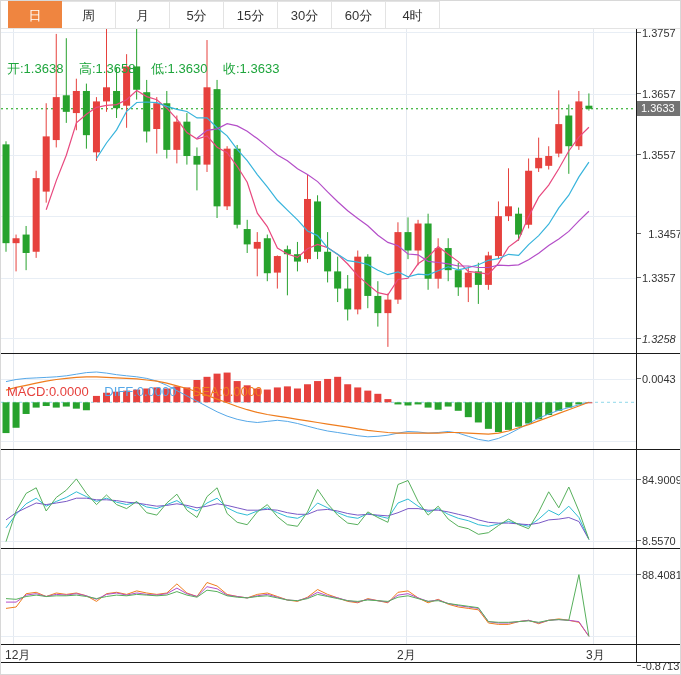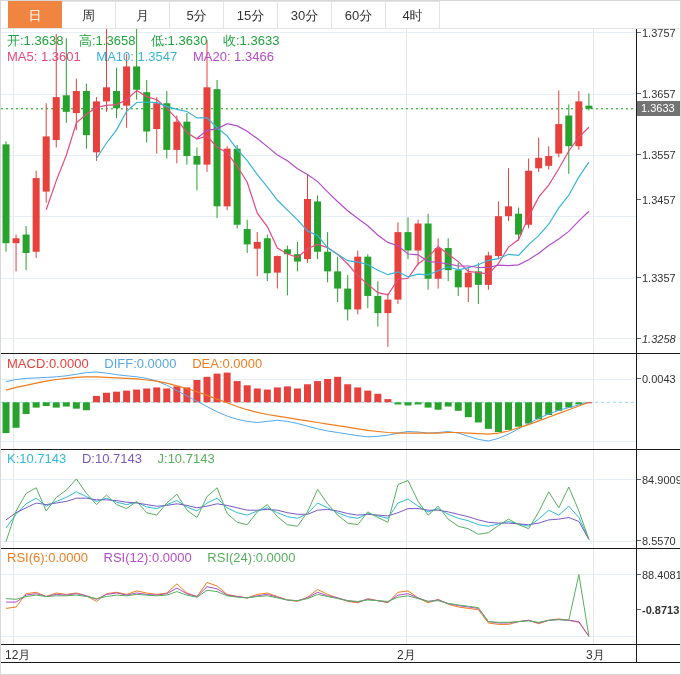--- a/index.html
+++ b/index.html
@@ -10,21 +10,21 @@
           padding-left:7px;box-sizing:border-box;border-bottom:1px solid #e3e3e3;background:#fff;}
   .tab{width:54px;height:27px;line-height:27px;text-align:center;font-size:13px;color:#333;
        border-right:1px solid #e3e3e3;border-top:1px solid #e3e3e3;cursor:pointer;box-sizing:border-box;}
   .tab:first-child{border-left:1px solid #e3e3e3;}
   .tab.active{background:#ef8540;color:#fff;border-color:#ef8540;}
   
   svg.panel{position:absolute;left:0;display:block;}
   .separator{position:absolute;left:0;width:681px;height:1px;background:#1a1a1a;}
   .axis-line{position:absolute;left:635px;top:28px;width:1px;height:634px;background:#1a1a1a;}
   
-  .legend{position:absolute;left:6px;font-size:13px;white-space:nowrap;pointer-events:none;z-index:5;}
+  .legend{position:absolute;left:6px;font-size:13px;white-space:nowrap;pointer-events:none;z-index:5;margin-top:28px;}
   .legend span{margin-right:12px;}
   .c-ohlc{color:#1ea53c;}
   .c-ma5{color:#e8497f;} .c-ma10{color:#38b4dc;} .c-ma20{color:#b44ec8;}
   .c-macd{color:#e6413d;} .c-diff{color:#56a8e8;} .c-dea{color:#ef7d1e;}
   .c-k{color:#2fbcd4;} .c-d{color:#7a59c6;} .c-j{color:#57b05c;}
   .c-rsi6{color:#ef7d1e;} .c-rsi12{color:#b44ec8;} .c-rsi24{color:#57b05c;}
   
   .ytick{position:absolute;left:636px;width:45px;font-size:11px;color:#333;line-height:12px;
          padding-left:5px;box-sizing:border-box;}
   .ytick i{position:absolute;left:0;top:5px;width:4px;height:1px;background:#666;}
@@ -278,52 +278,37 @@
   <div class="separator" style="top:643px"></div>
   <div class="separator" style="top:661px"></div>
   <div class="axis-line"></div>
 
   <div class="legend" style="top:31px">
     <span class="c-ohlc">开:1.3638</span>
     <span class="c-ohlc">高:1.3658</span>
     <span class="c-ohlc">低:1.3630</span>
     <span class="c-ohlc">收:1.3633</span>
   </div>
-  <div class="legend" style="top:48px">
-    <span class="c-ma5">MA5: 1.3601</span>
-    <span class="c-ma10">MA10: 1.3547</span>
-    <span class="c-ma20">MA20: 1.3466</span>
-  </div>
   <div class="legend" style="top:355px">
     <span class="c-macd">MACD:0.0000</span>
     <span class="c-diff">DIFF:0.0000</span>
     <span class="c-dea">DEA:0.0000</span>
   </div>
-  <div class="legend" style="top:450px">
-    <span class="c-k">K:10.7143</span>
-    <span class="c-d">D:10.7143</span>
-    <span class="c-j">J:10.7143</span>
-  </div>
-  <div class="legend" style="top:549px">
-    <span class="c-rsi6">RSI(6):0.0000</span>
-    <span class="c-rsi12">RSI(12):0.0000</span>
-    <span class="c-rsi24">RSI(24):0.0000</span>
-  </div>
 
   <div class="price-tag" style="top: 100.273px;">1.3633</div>
 
   <span class="xlabel" style="left:4px">12月</span>
   <span class="xlabel" style="left:396px">2月</span>
   <span class="xlabel" style="left:585px">3月</span>
 
 <div class="ytick" style="top: 25.6818px;"><i></i>1.3757</div>
     <div class="ytick" style="top: 87.0455px;"><i></i>1.3657</div>
     <div class="ytick" style="top: 148.409px;"><i></i>1.3557</div>
-    <div class="ytick" style="top: 193px;"><i></i>1.3457</div>
+    <div class="ytick" style="top: 227px; text-align: right;"><i></i>1.3457</div>
     <div class="ytick" style="top: 271.136px;"><i></i>1.3357</div>
     <div class="ytick" style="top: 331.886px; font-style: italic;"><i></i>1.3258</div>
     <div class="ytick" style="top: 372.475px;"><i></i>0.0043</div>
     <div class="ytick" style="top: 456px; margin-left: 45px;"><i></i>-0.0073</div>
     <div class="ytick" style="top: 472.801px;"><i></i>84.9009</div>
     <div class="ytick" style="top: 534.126px;"><i></i>8.5570</div>
     <div class="ytick" style="top: 567.561px;"><i></i>88.4081</div>
-    <div class="ytick" style="top: 603px; font-weight: bold;"><i></i>-0.8713</div>
+    <div class="ytick" style="top: 659px;"><i></i>-0.8713</div>
   </div>
 
 </body></html>

